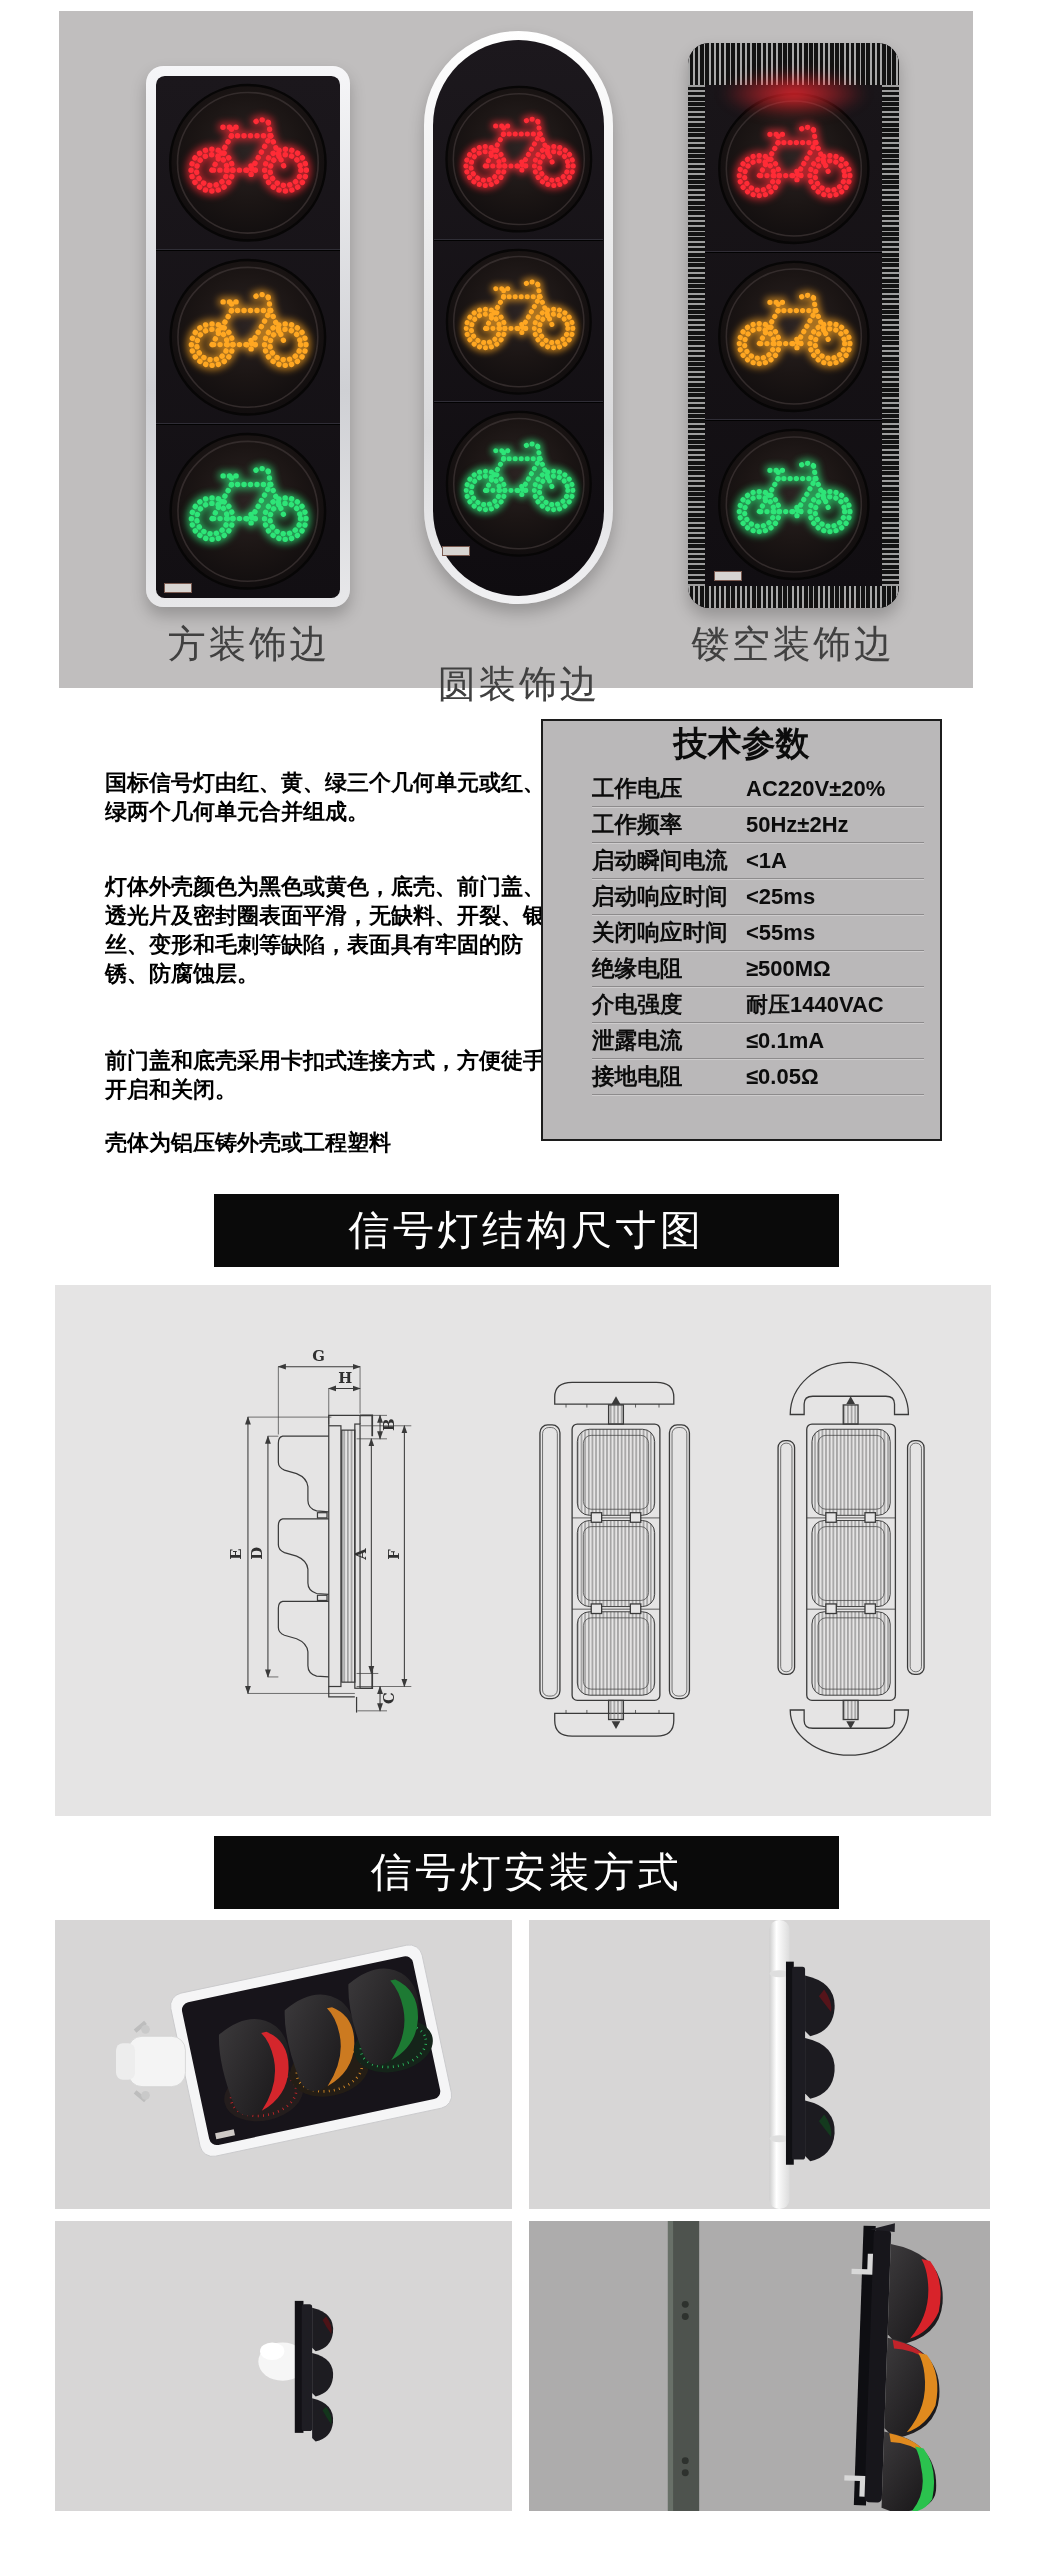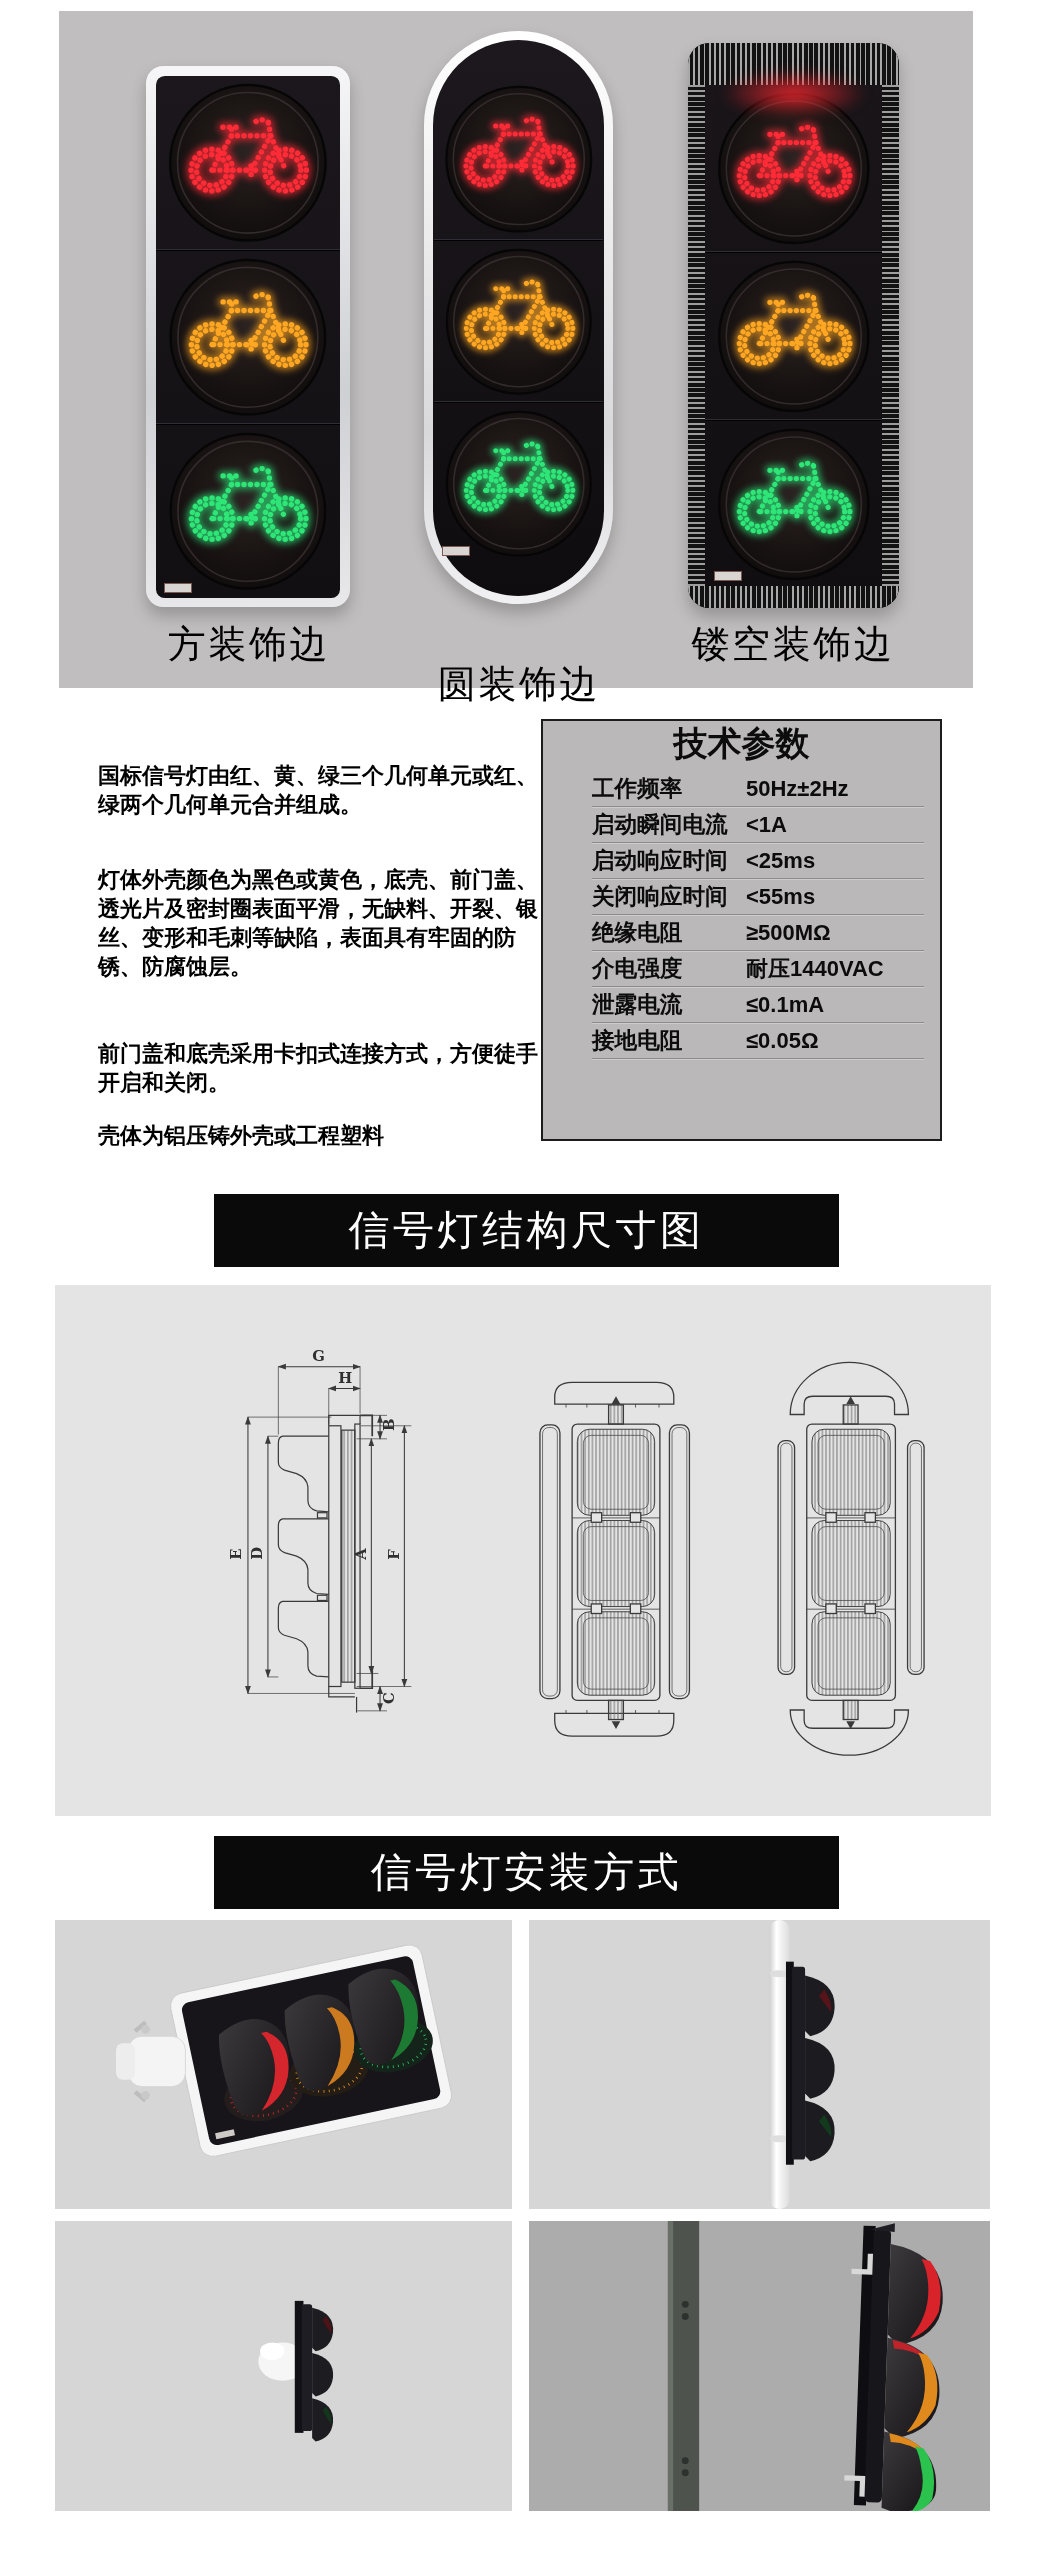--- a/index.html
+++ b/index.html
@@ -5,21 +5,21 @@
   html,body{margin:0;padding:0;}
   body{
     width:1043px;height:2576px;position:relative;background:#ffffff;
     font-family:"Liberation Sans","DejaVu Sans",sans-serif;color:#000;
     overflow:hidden;
   }
   .abs{position:absolute;}
   
   .hero{left:59px;top:11.3px;width:914px;height:677px;background:var(--hero_bg,#c0bebe);}
   .caption{position:absolute;top:608px;transform:translateX(-50%);
-    font-size:38px;font-weight:500;letter-spacing:2.6px;color:#000000;white-space:nowrap;}
+    font-size:38px;font-weight:500;letter-spacing:2.6px;color:#404040;white-space:nowrap;}
   .light{position:absolute;}
   
   .light-a{left:87px;top:55px;width:204px;height:541px;
     background:linear-gradient(180deg,#f6f6f8,#cfd0d4 60%,#e8e8ea);
     border-radius:17.4px;padding:9.6px;box-sizing:border-box;
     box-shadow:0 8.7px 15.6px rgba(0,0,0,.22);}
   .face{position:relative;width:100%;height:100%;background:linear-gradient(180deg,#1b171c,#120f13);
     border-radius:8.7px;overflow:hidden;}
   
   .light-b{left:365px;top:20px;width:189px;height:573px;
@@ -50,21 +50,21 @@
   .module svg.lens{width:94%;height:94%;display:block;}
   .lens.red{color:var(--sig_red,#ff2b36);}
   .lens.amber{color:var(--sig_amber,#ffa722);}
   .lens.green{color:var(--sig_green,#2ee578);}
   .bike{stroke:currentColor;fill:none;stroke-width:4.4;stroke-linecap:round;stroke-dasharray:.1 5.2;}
   .bike-glow{stroke:currentColor;fill:none;stroke-width:8.5;stroke-linecap:round;stroke-dasharray:.1 5.2;
     filter:blur(3px);opacity:.65;}
   .brand-plate{position:absolute;left:8.7px;bottom:5.2px;width:26px;height:7.8px;background:#d8d5d2;
     border:0.9px solid #7a5a50;z-index:4;}
   
-  .para{position:absolute;left:91px;width:461px;margin:7px;
+  .para{position:absolute;left:91px;width:461px;margin:14px;
     font-size:22px;line-height:29px;font-weight:600;color:#000;}
   .tech{left:541px;top:719px;width:401px;height:422px;background:var(--table_bg,#bab8b9);
     border:2.6px solid #1c1c1c;box-sizing:border-box;}
   .tech-title{text-align:center;font-size:34px;font-weight:bold;height:50px;color:#0c0c0c;}
   .t-row{position:relative;height:35px;margin:0 15.6px 0 49px;border-bottom:1.7px solid #8d8b8c;
     box-shadow:0 0.9px 0 rgba(226,224,225,.55);display:flex;align-items:center;}
   .t-label{font-size:22.6px;font-weight:bold;color:#0c0c0c;}
   .t-val{position:absolute;left:154px;font-size:22px;font-weight:bold;color:#0c0c0c;white-space:nowrap;}
   
   .banner{left:214px;width:625px;height:73px;background:var(--banner_bg,#0a0a0a);
@@ -205,20 +205,24 @@
   </section>
 
   <p class="para" style="top:754px;">国标信号灯由红、黄、绿三个几何单元或红、绿两个几何单元合并组成。</p>
   <p class="para" style="top:860px;font-family:Liberation Mono, monospace;">灯体外壳颜色为黑色或黄色，底壳、前门盖、透光片及密封圈表面平滑，无缺料、开裂、银丝、变形和毛刺等缺陷，表面具有牢固的防锈、防腐蚀层。</p>
   <p class="para" style="top:1032px;">前门盖和底壳采用卡扣式连接方式，方便徒手开启和关闭。</p>
   <p class="para" style="top:1114px;">壳体为铝压铸外壳或工程塑料</p>
 
   <div class="abs tech">
     <div class="tech-title">技术参数</div>
     <div class="t-row">
+        <span class="t-label">工作电压</span>
+        <span class="t-val">AC220V±20%</span>
+      </div>
+    <div class="t-row">
         <span class="t-label">工作频率</span>
         <span class="t-val">50Hz±2Hz</span>
       </div>
     <div class="t-row">
         <span class="t-label">启动瞬间电流</span>
         <span class="t-val">&lt;1A</span>
       </div>
     <div class="t-row">
         <span class="t-label">启动响应时间</span>
         <span class="t-val">&lt;25ms</span>

